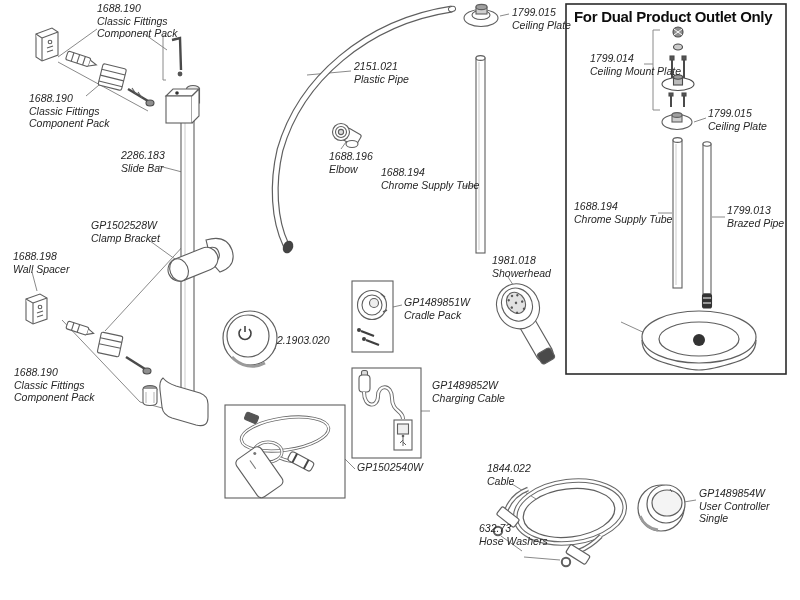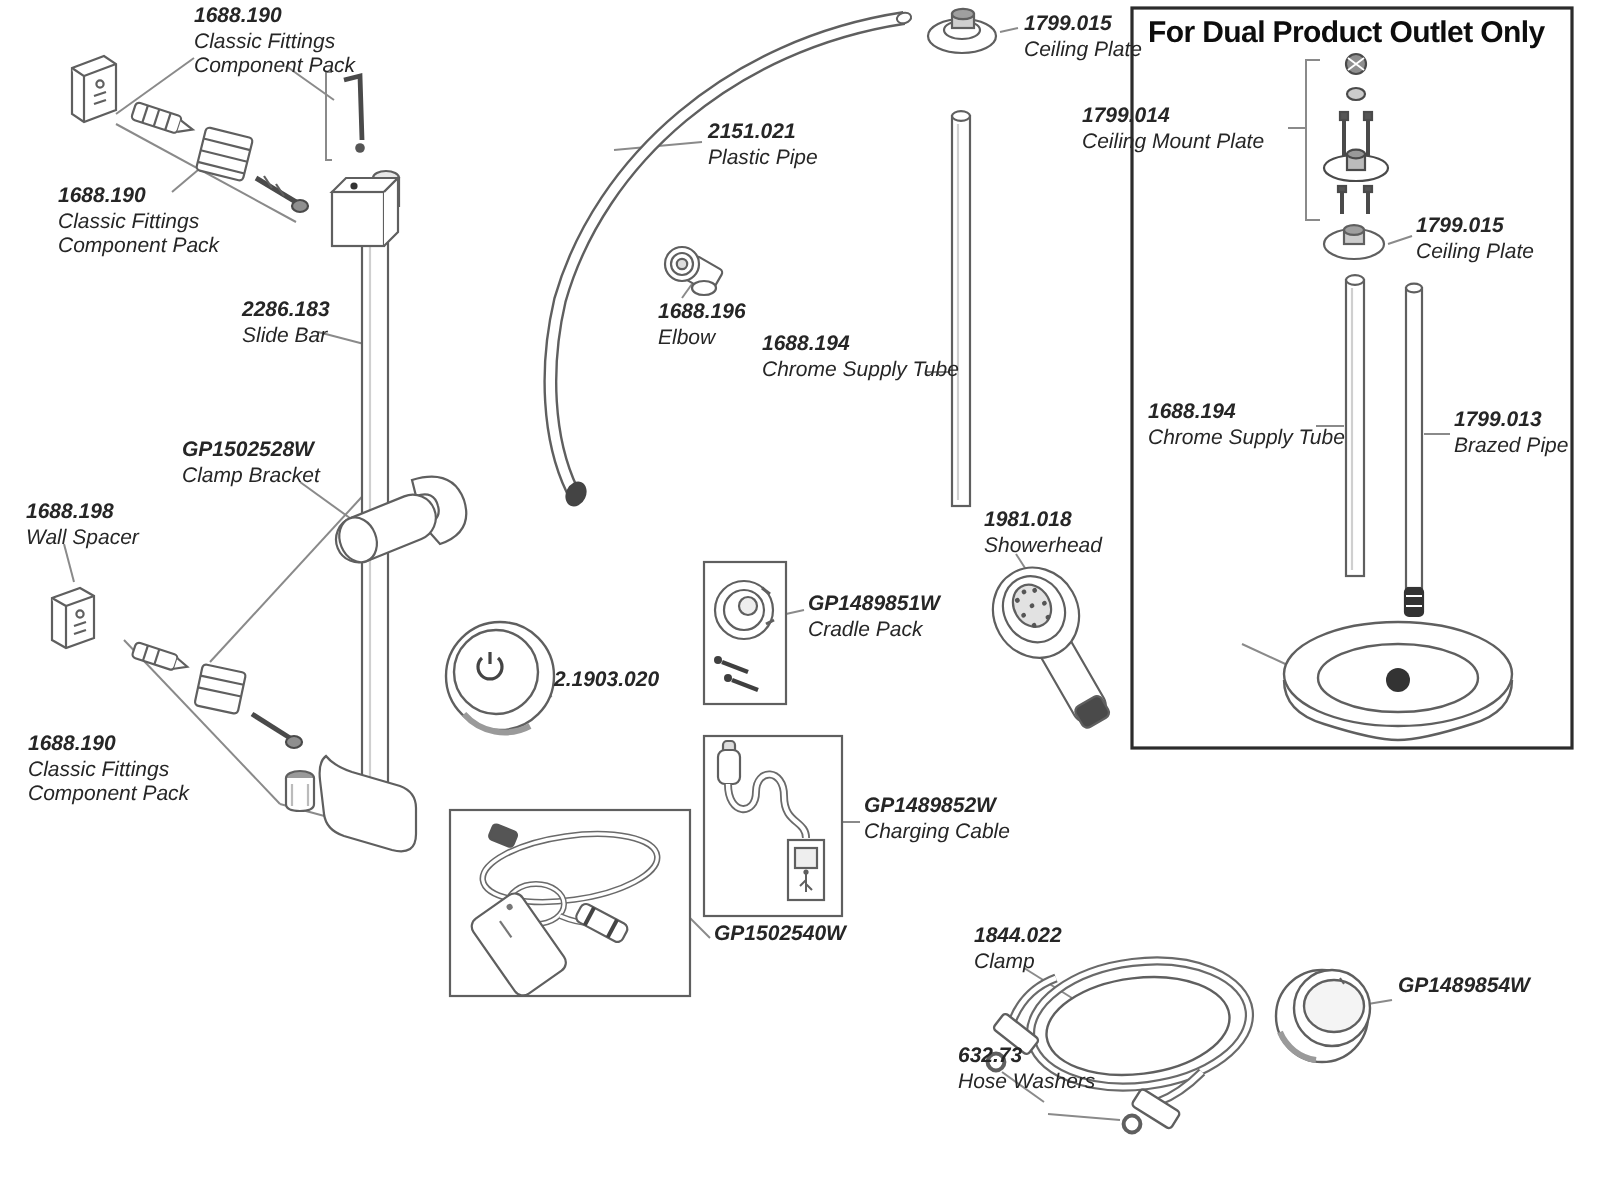--- a/index.html
+++ b/index.html
@@ -1,20 +1,20 @@
 <!DOCTYPE html>
 <html><head>
 <meta charset="utf-8">
 <style>
   html,body{margin:0;padding:0;background:#fff;}
   #stage{position:relative;width:800px;height:600px;background:#fff;overflow:hidden;
          font-family:"Liberation Sans",sans-serif;}
   #art{position:absolute;left:0;top:0;}
   .lbl{position:absolute;font:italic 10.5px/12.5px "Liberation Sans",sans-serif;color:#262626;}
-  .lbl .pn{font-weight:bold;}
+  .lbl .pn{font-weight:normal;}
   .box-title{position:absolute;font:bold 15px/18px "Liberation Sans",sans-serif;
              letter-spacing:-0.3px;color:#0d0d0d;white-space:nowrap;}
 </style>
 </head>
 <body>
 
 <div id="stage">
 
 <svg id="art" width="800" height="600" viewBox="0 0 800 600">
 
@@ -372,45 +372,46 @@
 
 <div class="lbl" style="left:277px;top:334px;width:100px">
   <div class="pn">2.1903.020</div>
 </div>
 
 <div class="lbl" style="left:404px;top:296px">
   <div class="pn">GP1489851W</div>
   <div>Cradle Pack</div>
 </div>
 
-<div class="lbl" style="left:432px;top:397px">
+<div class="lbl" style="left:432px;top:379px">
   <div class="pn">GP1489852W</div>
   <div>Charging Cable</div>
 </div>
 
 <div class="lbl" style="left:357px;top:461px;width:160px">
   <div class="pn">GP1502540W</div>
 </div>
 
 <div class="lbl" style="left:487px;top:462px">
   <div class="pn">1844.022</div>
-  <div>Clamp</div>
+  <div>Cable</div>
 </div>
 
 <div class="lbl" style="left:479px;top:522px">
   <div class="pn">632.73</div>
   <div>Hose Washers</div>
 </div>
 
 <div class="lbl" style="left:699px;top:487px">
   <div class="pn">GP1489854W</div>
-</div>
-
-
-<div class="lbl" style="left:541px;top:52px">
+  <div>User Controller Single</div>
+</div>
+
+
+<div class="lbl" style="left:590px;top:52px">
   <div class="pn">1799.014</div>
   <div>Ceiling Mount Plate</div>
 </div>
 
 <div class="lbl" style="left:708px;top:107px">
   <div class="pn">1799.015</div>
   <div>Ceiling Plate</div>
 </div>
 
 <div class="lbl" style="left:574px;top:200px;width:130px">

